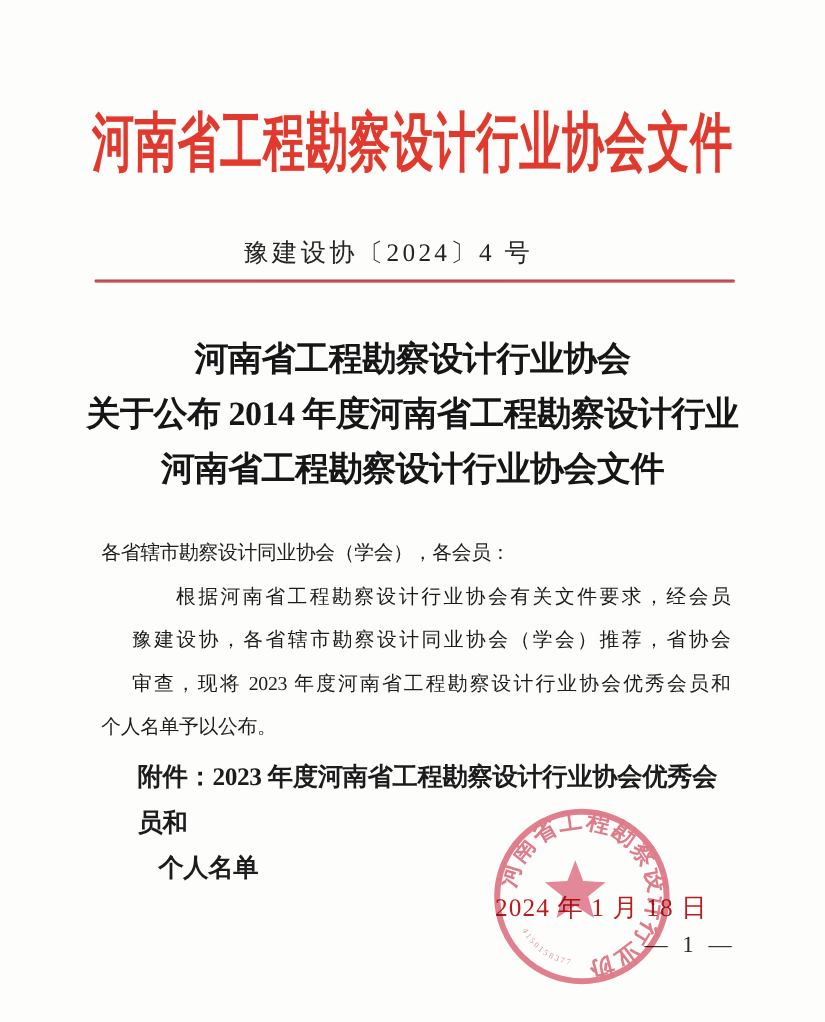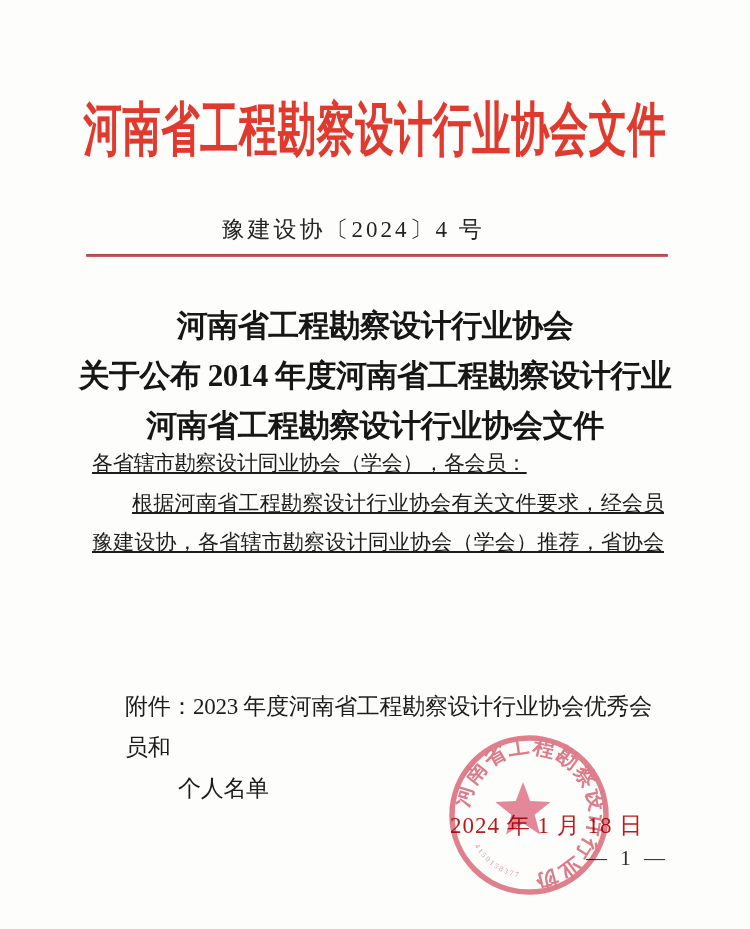--- a/index.html
+++ b/index.html
@@ -31,34 +31,33 @@
     border-radius:1px;
   }
   
   .title{
     top:301px;left:0;width:750px;text-align:center;
     font-weight:bold;color:#161616;
     font-size:31px;line-height:50px;letter-spacing:-0.5px;
   }
   
   .bodytext{
-    top:444px;left:92px;width:572px;
-    font-size:21px;line-height:39.5px;color:#1c1c1c;
+    top:483px;left:92px;width:572px;
+    font-size:18px;line-height:39.5px;color:#1c1c1c;
     letter-spacing:-0.3px;
-    text-decoration:underline;
   }
-  .bodytext .j{text-align:justify;text-align-last:justify;}
+  .bodytext .j{text-align:justify;text-align-last:justify;margin-left:28px;}
   .bodytext .indent{text-indent:40px;}
   
   .attach{
     top:686px;left:92px;width:580px;
-    font-size:23px;line-height:41px;color:#1c1c1c;letter-spacing:-0.3px;
+    font-size:23px;line-height:41px;color:#1c1c1c;letter-spacing:-0.3px;font-weight:bold;
   }
   .attach .l1{margin-left:33px;}
-  .attach .l2{margin-left:86px;}
+  .attach .l2{margin-left:52px;}
   
   .date{top:810px;left:450px;font-size:23px;letter-spacing:1px;color:#b91c1c;z-index:2;}
   .pageno{top:846px;left:586px;font-size:21px;letter-spacing:4px;color:#2c2c2c;}
   
   .seal{top:729px;left:443px;width:172px;height:172px;z-index:3;
         mix-blend-mode:multiply;opacity:.88;}
   .seal svg{display:block;}
   .seal text{font-family:"Liberation Serif","DejaVu Serif",serif;}
 </style>
 </head>
@@ -73,20 +72,22 @@
 <div class="abs title">
   <div>河南省工程勘察设计行业协会</div>
   <div>关于公布 2014 年度河南省工程勘察设计行业</div>
   <div>河南省工程勘察设计行业协会文件</div>
 </div>
 
 <div class="abs bodytext">
   <div>各省辖市勘察设计同业协会（学会），各会员：</div>
   <div class="indent j">根据河南省工程勘察设计行业协会有关文件要求，经会员</div>
   <div class="j">豫建设协，各省辖市勘察设计同业协会（学会）推荐，省协会</div>
+  <div class="j">审查，现将 2023 年度河南省工程勘察设计行业协会优秀会员和</div>
+  <div>个人名单予以公布。</div>
 </div>
 
 <div class="abs attach">
   <div class="l1">附件：2023 年度河南省工程勘察设计行业协会优秀会员和</div>
   <div class="l2">个人名单</div>
 </div>
 
 <div class="abs date">2024 年 1 月 18 日</div>
 
 <div class="abs seal">

